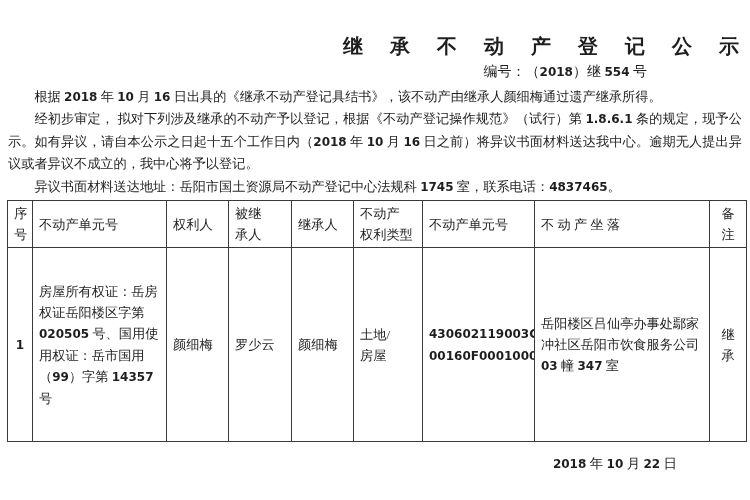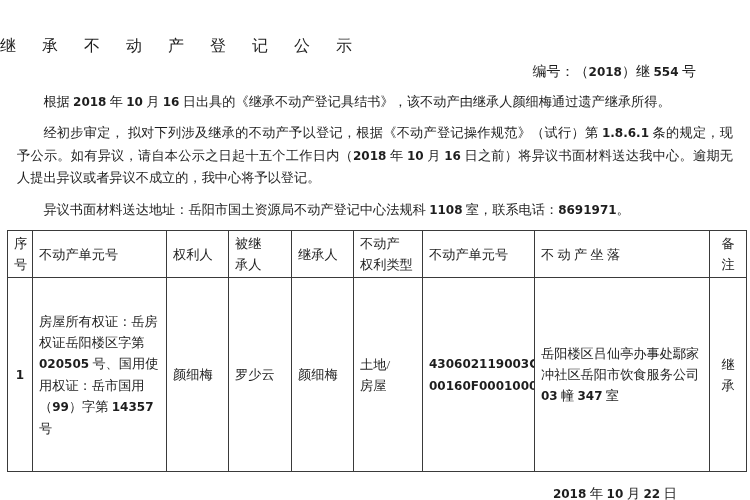--- a/index.html
+++ b/index.html
@@ -14,42 +14,42 @@
     color: #1e1e1e;
     font-family: "Liberation Serif", "DejaVu Serif", serif;
   }
   .doc {
     position: relative;
     width: 750px;
     height: 500px;
   }
   .title {
     margin: 34px 0 0 0;
-    text-align: left;
-    font-size: 16px;
-    font-weight: 400;
+    text-align: right;
+    font-size: 20px;
+    font-weight: 700;
     letter-spacing: 11px;
     line-height: 24px;
     white-space: nowrap;
   }
   .doc-number {
     margin-top: 4px;
-    padding-right: 54px;
+    padding-right: 103px;
     text-align: right;
     font-size: 14px;
     line-height: 20px;
   }
   .paras {
     margin: 4px 8px 0 8px;
     font-size: 13.2px;
     line-height: 22.4px;
     text-align: justify;
   }
   .paras p {
-    margin: 9px;
+    margin: 0;
     text-indent: 2em;
     white-space: pre-wrap;
   }
   table.reg {
     margin: 2px 0 0 7px;
     width: 739px;
     border-collapse: collapse;
     table-layout: fixed;
   }
   table.reg th, table.reg td {
@@ -90,21 +90,21 @@
 
 <div class="doc">
 
   <div class="title">继 承 不 动 产 登 记 公 示</div>
 
   <div class="doc-number">编号：（<span class="num">2018</span>）继 <span class="num">554</span> 号</div>
 
   <div class="paras">
     <p>根据 <span class="num">2018</span> 年 <span class="num">10</span> 月 <span class="num">16</span> 日出具的《继承不动产登记具结书》，该不动产由继承人颜细梅通过遗产继承所得。</p>
     <p>经初步审定， 拟对下列涉及继承的不动产予以登记，根据《不动产登记操作规范》（试行）第 <span class="num">1.8.6.1</span> 条的规定，现予公示。如有异议，请自本公示之日起十五个工作日内（<span class="num">2018</span> 年 <span class="num">10</span> 月 <span class="num">16</span> 日之前）将异议书面材料送达我中心。逾期无人提出异议或者异议不成立的，我中心将予以登记。</p>
-    <p>异议书面材料送达地址：岳阳市国土资源局不动产登记中心法规科 <span class="num">1108</span> 室，联系电话：<span class="num">8691971</span>。</p>
+    <p>异议书面材料送达地址：岳阳市国土资源局不动产登记中心法规科 <span class="num">1745</span> 室，联系电话：<span class="num">4837465</span>。</p>
   </div>
 
   <table class="reg">
     <colgroup>
       <col style="width:25px">
       <col style="width:134px">
       <col style="width:62px">
       <col style="width:63px">
       <col style="width:62px">
       <col style="width:69px">

